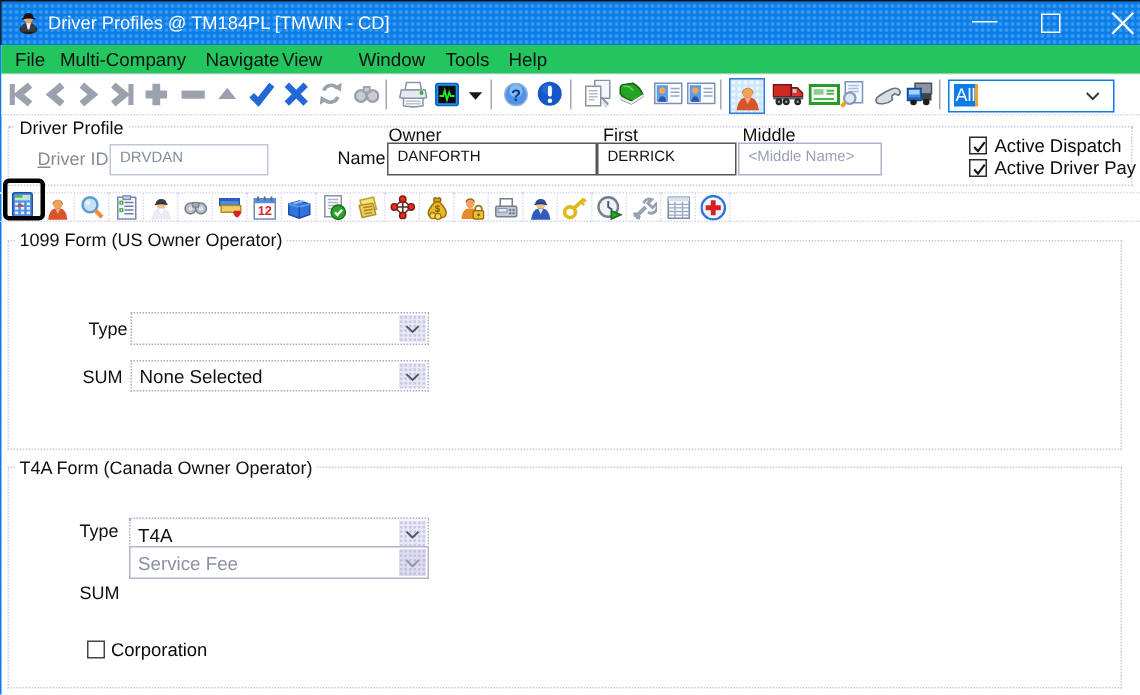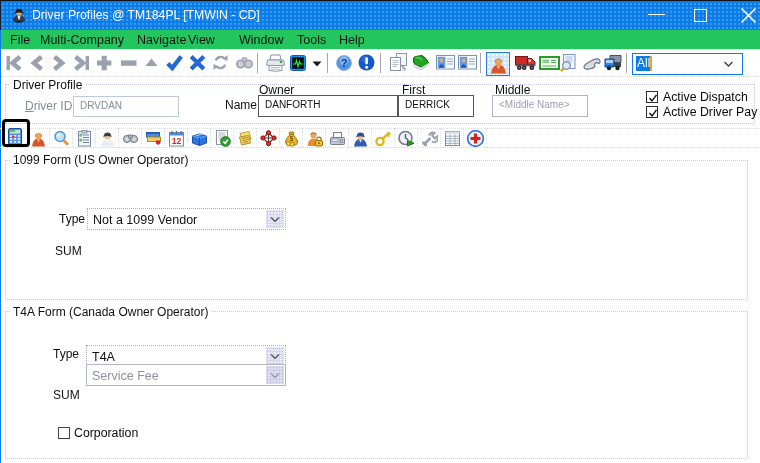--- a/index.html
+++ b/index.html
@@ -277,21 +277,21 @@
 </div>
 
   <div class="grp" style="left:5px;top:84px;width:750px;height:40px;"></div>
   <div class="grplabel" style="left:10px;top:78px;">Driver Profile</div>
   <div class="lbl lbl-dis" style="left:25px;top:99px;"><span style="text-decoration:underline">D</span>river ID</div>
   <div class="fld" style="left:73px;top:96px;width:106px;height:21px;border:1px solid #bfc7da;color:#848c96;padding:3px 0 0 6px;">DRVDAN</div>
   <div class="lbl" style="left:225px;top:98px;">Name</div>
   <div class="lbl" style="left:259px;top:83px;">Owner</div>
   <div class="fld" style="left:258px;top:95px;width:140px;height:22px;border:1px solid #565656;color:#101010;padding:3px 0 0 6px;">DANFORTH</div>
   <div class="lbl" style="left:402px;top:83px;">First</div>
-  <div class="fld" style="left:398px;top:95px;width:76px;height:22px;border:1px solid #565656;color:#101010;padding:3px 0 0 6px;">DERRICK</div>
+  <div class="fld" style="left:398px;top:95px;width:93px;height:22px;border:1px solid #565656;color:#101010;padding:3px 0 0 6px;">DERRICK</div>
   <div class="lbl" style="left:495px;top:83px;">Middle</div>
   <div class="fld" style="left:492px;top:95px;width:96px;height:22px;border:1px solid #b2b2cc;color:#99a1b2;padding:3px 0 0 6px;">&lt;Middle Name&gt;</div>
   <div class="cb" style="left:646px;top:91px;">
       <svg width="12" height="12">
         <path d="M2.5,6 L5,8.8 L9.5,2.8" stroke="#111" stroke-width="1.4" fill="none"></path>
       </svg>
     </div>
   <div class="cbl" style="left:663px;top:90px;">Active Dispatch</div>
   <div class="cb" style="left:646px;top:106px;">
       <svg width="12" height="12">
@@ -512,28 +512,35 @@
           <path d="M8.5,3.5 V13.5 M3.5,8.5 H13.5" stroke="#d82020" stroke-width="3.2"></path>
         </svg>
       </div>
 </div>
   <div class="abs" style="left:2px;top:119px;width:28px;height:28px;border:3px solid #000;border-radius:4px;box-sizing:border-box;"></div>
 
   <div class="grp" style="left:5px;top:160px;width:743px;height:140px;"></div>
   <div class="grplabel" style="left:10px;top:153px;">1099 Form (US Owner Operator)</div>
   <div class="lbl" style="left:59px;top:212px;">Type</div>
   <div class="combo" style="left:87px;top:208px;width:199px;height:22px;">
-    <div class="txt">Not a 1099 Vendor</div>
     <div class="btn">
         <svg width="10" height="8">
           <path d="M1,1.5 L5,5.3 L9,1.5" stroke="#55555f" stroke-width="1.3" fill="none"></path>
         </svg>
       </div>
   </div>
   <div class="lbl" style="left:55px;top:244px;">SUM</div>
+  <div class="combo" style="left:87px;top:240px;width:199px;height:21px;">
+    <div class="txt" style="top:3px;">None Selected</div>
+    <div class="btn">
+        <svg width="10" height="8">
+          <path d="M1,1.5 L5,5.3 L9,1.5" stroke="#55555f" stroke-width="1.3" fill="none"></path>
+        </svg>
+      </div>
+  </div>
 
   <div class="grp" style="left:5px;top:311px;width:743px;height:148px;"></div>
   <div class="grplabel" style="left:10px;top:305px;">T4A Form (Canada Owner Operator)</div>
   <div class="lbl" style="left:53px;top:347px;">Type</div>
   <div class="combo" style="left:86px;top:345px;width:200px;height:22px;">
     <div class="txt">T4A</div>
     <div class="btn">
         <svg width="10" height="8">
           <path d="M1,1.5 L5,5.3 L9,1.5" stroke="#55555f" stroke-width="1.3" fill="none"></path>
         </svg>

